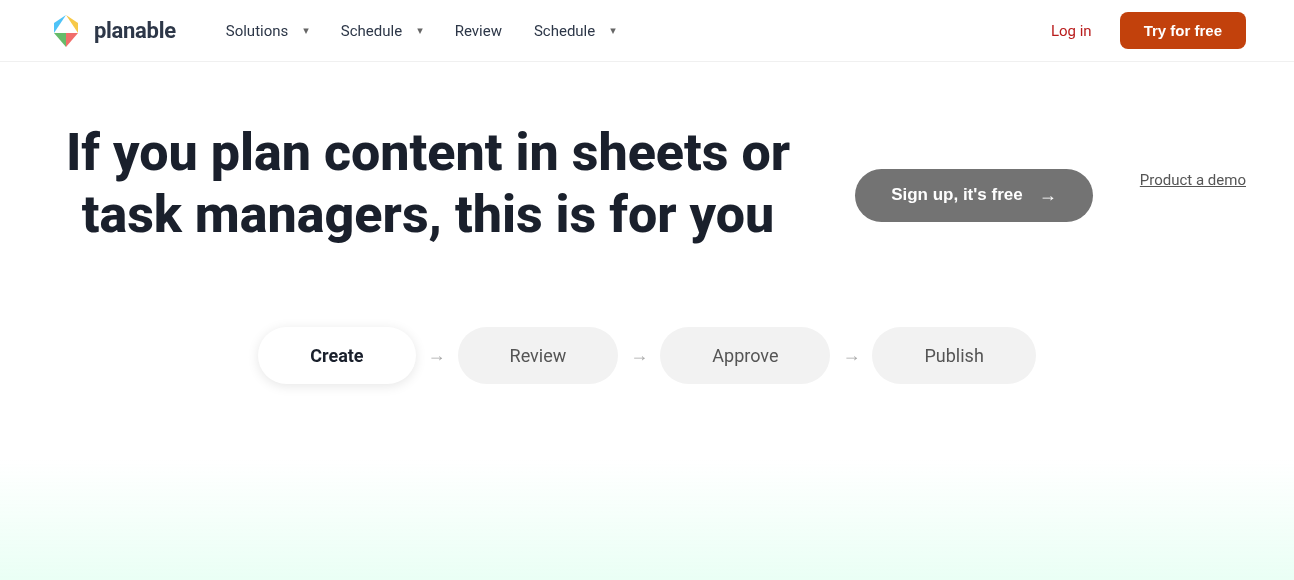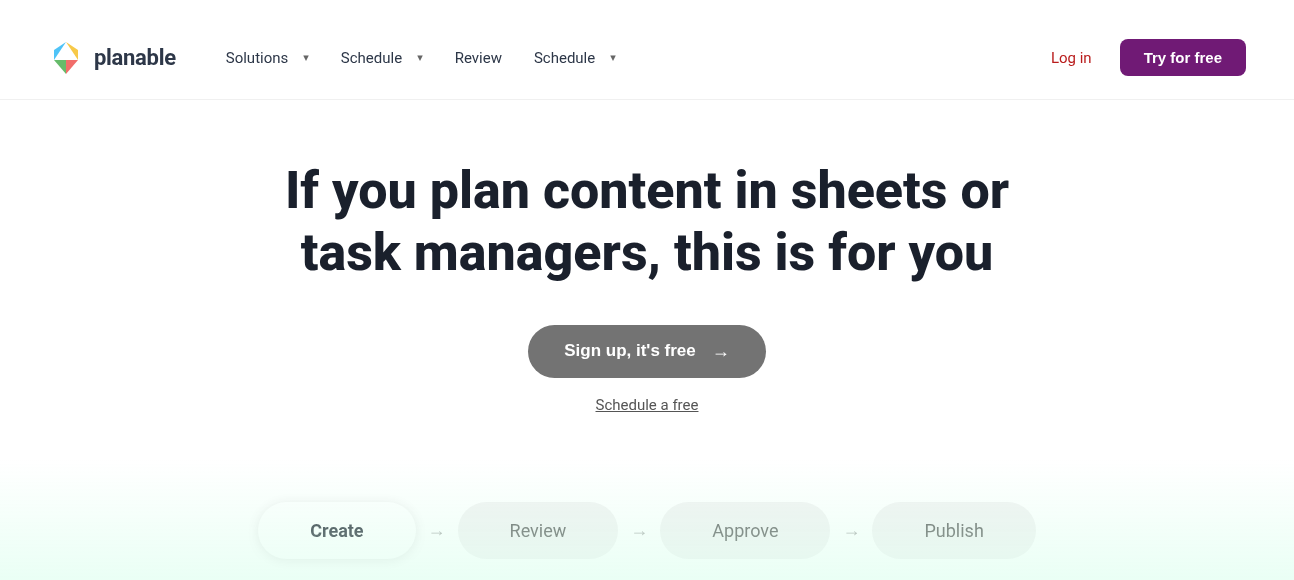--- a/index.html
+++ b/index.html
@@ -14,24 +14,23 @@
       width: 1294px;
       min-height: 580px;
       overflow-x: hidden;
     }
 
     
     nav {
       display: flex;
       align-items: center;
       padding: 0 48px;
-      height: 84px;
+      height: 62px;
       border-bottom: 1px solid #f0f0f0;
       background: #fff;
-      margin-top: 16px;
     }
 
     .logo-area {
       display: flex;
       align-items: center;
       gap: 10px;
       margin-right: 36px;
     }
 
     .logo-icon {
@@ -78,35 +77,35 @@
     }
 
     .login-btn {
       font-size: 15px;
       color: #b91c1c;
       cursor: pointer;
       padding: 8px 12px;
     }
 
     .try-btn {
-      background: #701a75;
+      background: #c2410c;
       color: #fff;
       font-size: 15px;
       font-weight: 600;
       padding: 10px 24px;
       border-radius: 8px;
       cursor: pointer;
       border: none;
       white-space: nowrap;
     }
 
     
     .hero {
       display: flex;
-      flex-direction: column;
+      flex-direction: row;
       align-items: center;
       padding: 60px 48px 40px;
       text-align: center;
       justify-content: space-between;
     }
 
     .hero-title {
       font-size: 52px;
       font-weight: 800;
       color: #1a202c;
@@ -226,21 +225,21 @@
 </nav>
 
 <section class="hero">
   <h1 class="hero-title">If you plan content in sheets or task managers, this is for you</h1>
 
   <button class="signup-btn">
     <span>Sign up, it's free</span>
     <span class="arrow">→</span>
   </button>
 
-  <a class="schedule-link">Schedule a free</a>
+  <a class="schedule-link">Product a demo</a>
 </section>
 
 <div class="workflow">
   <div class="step-pill active">
     <span>Create</span>
   </div>
   <span class="step-arrow">→</span>
   <div class="step-pill">
     <span>Review</span>
   </div>

